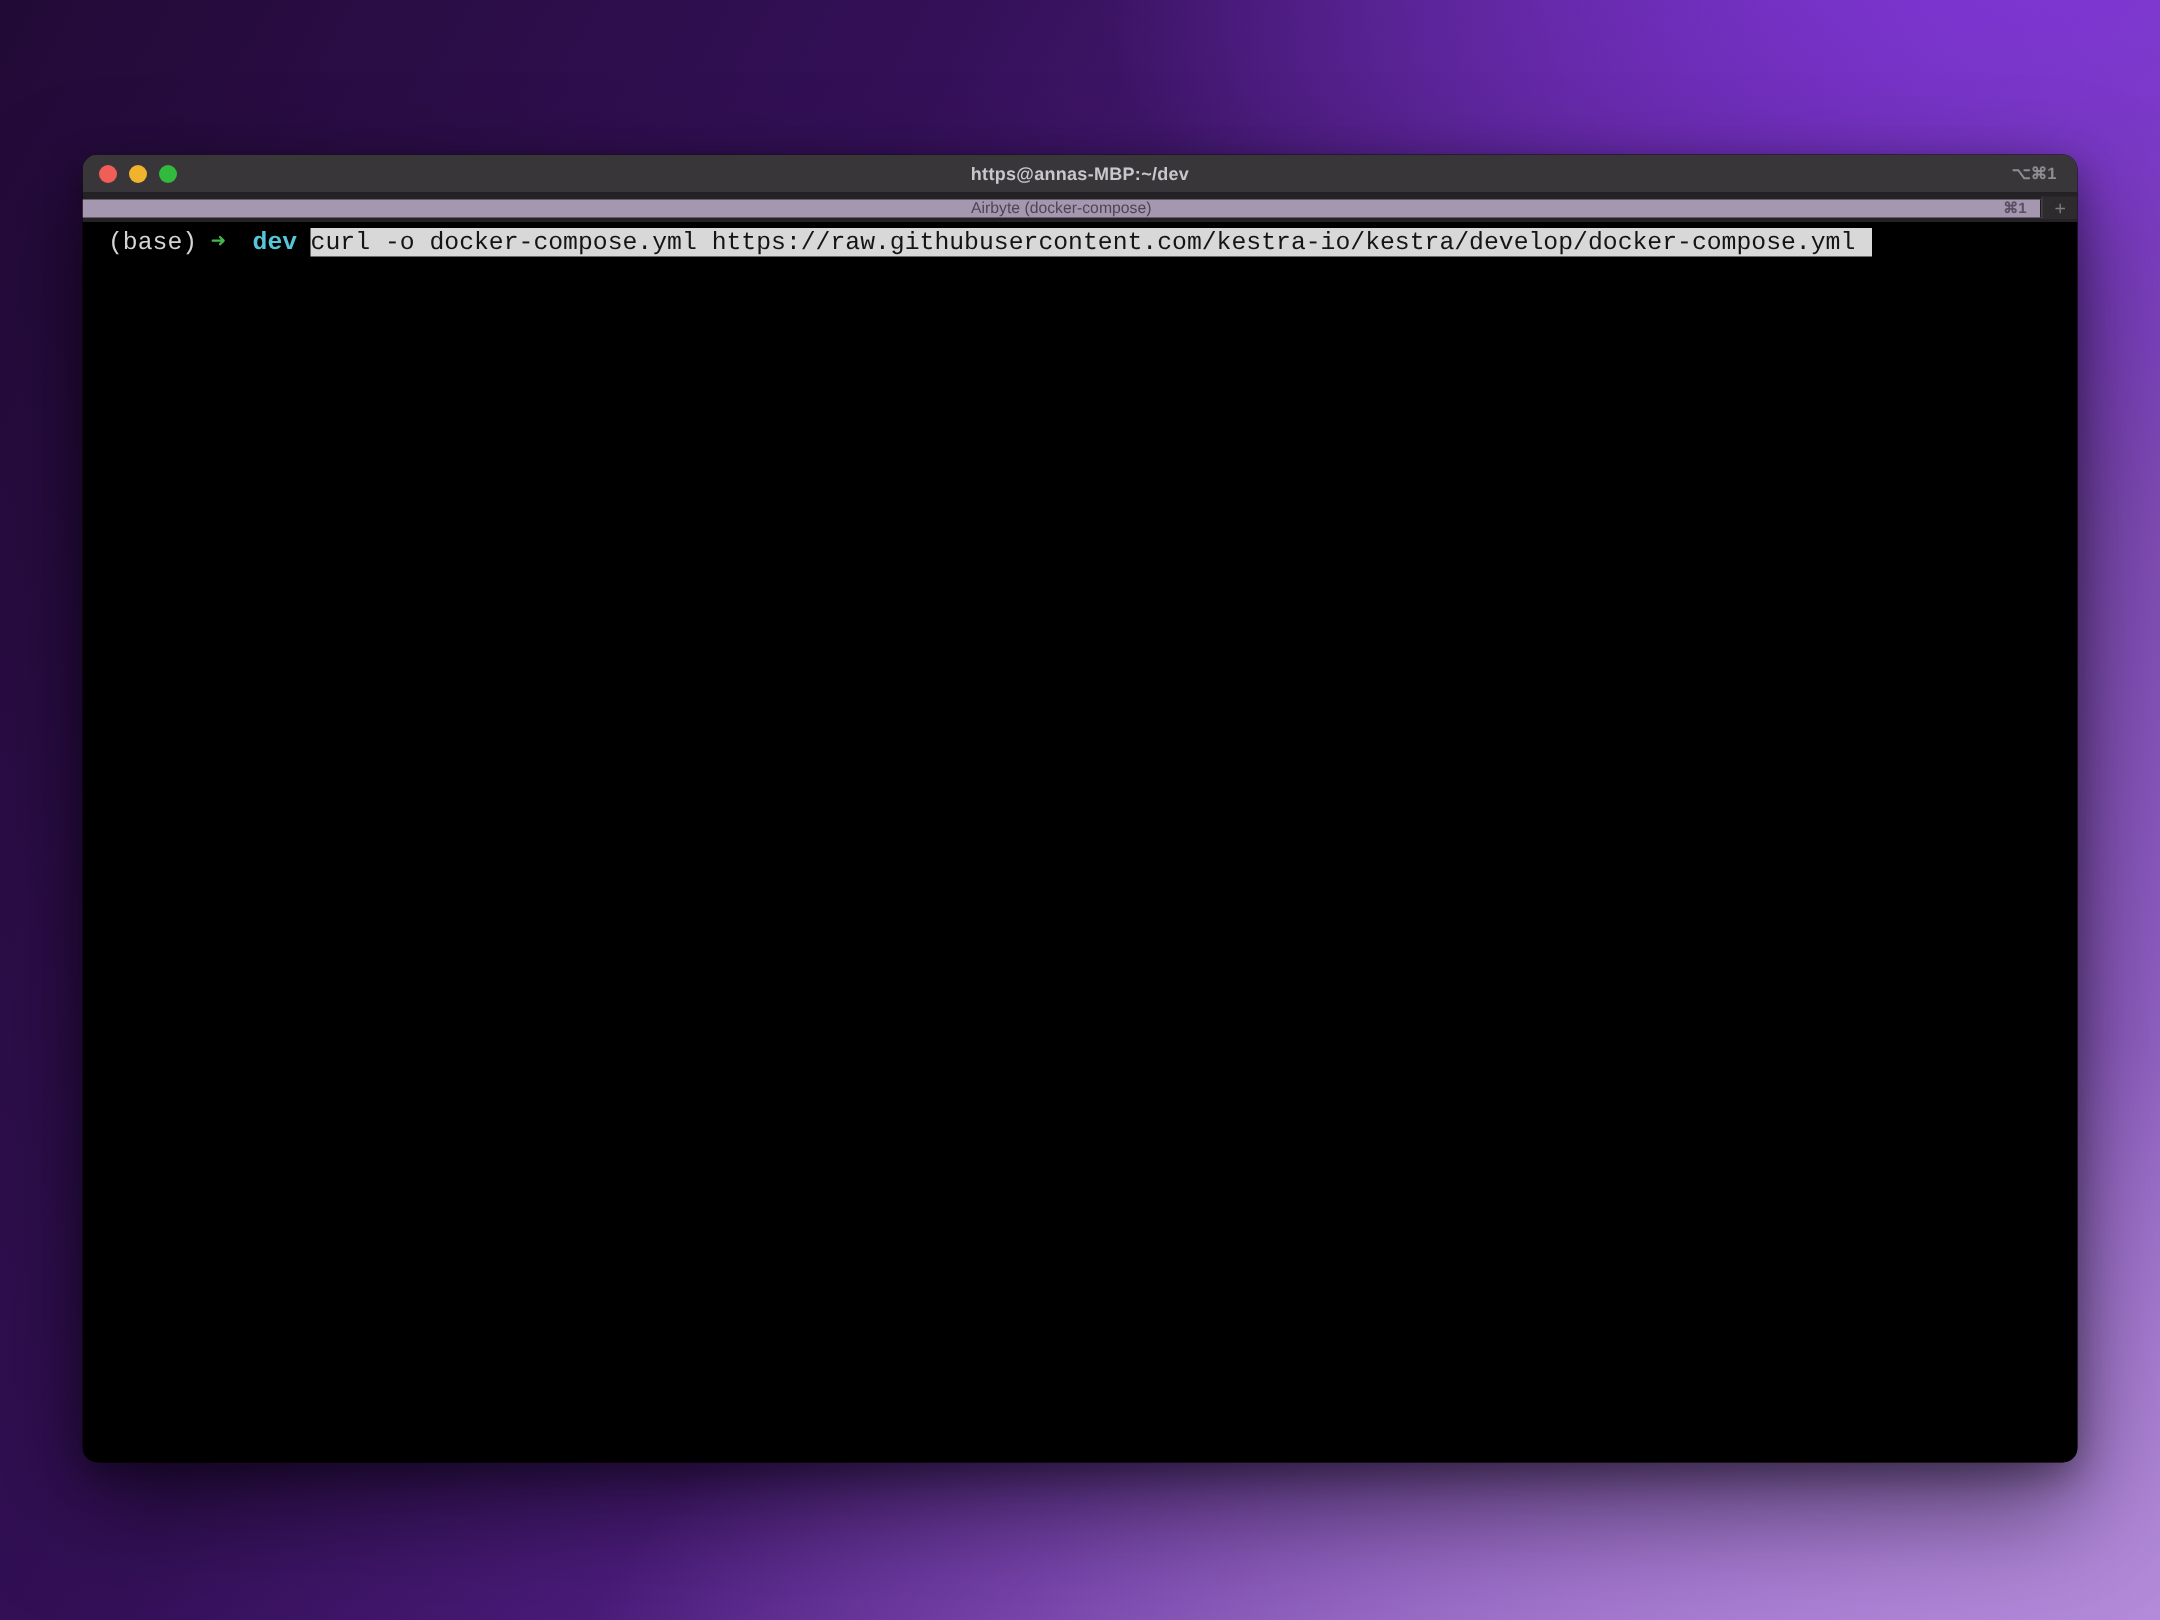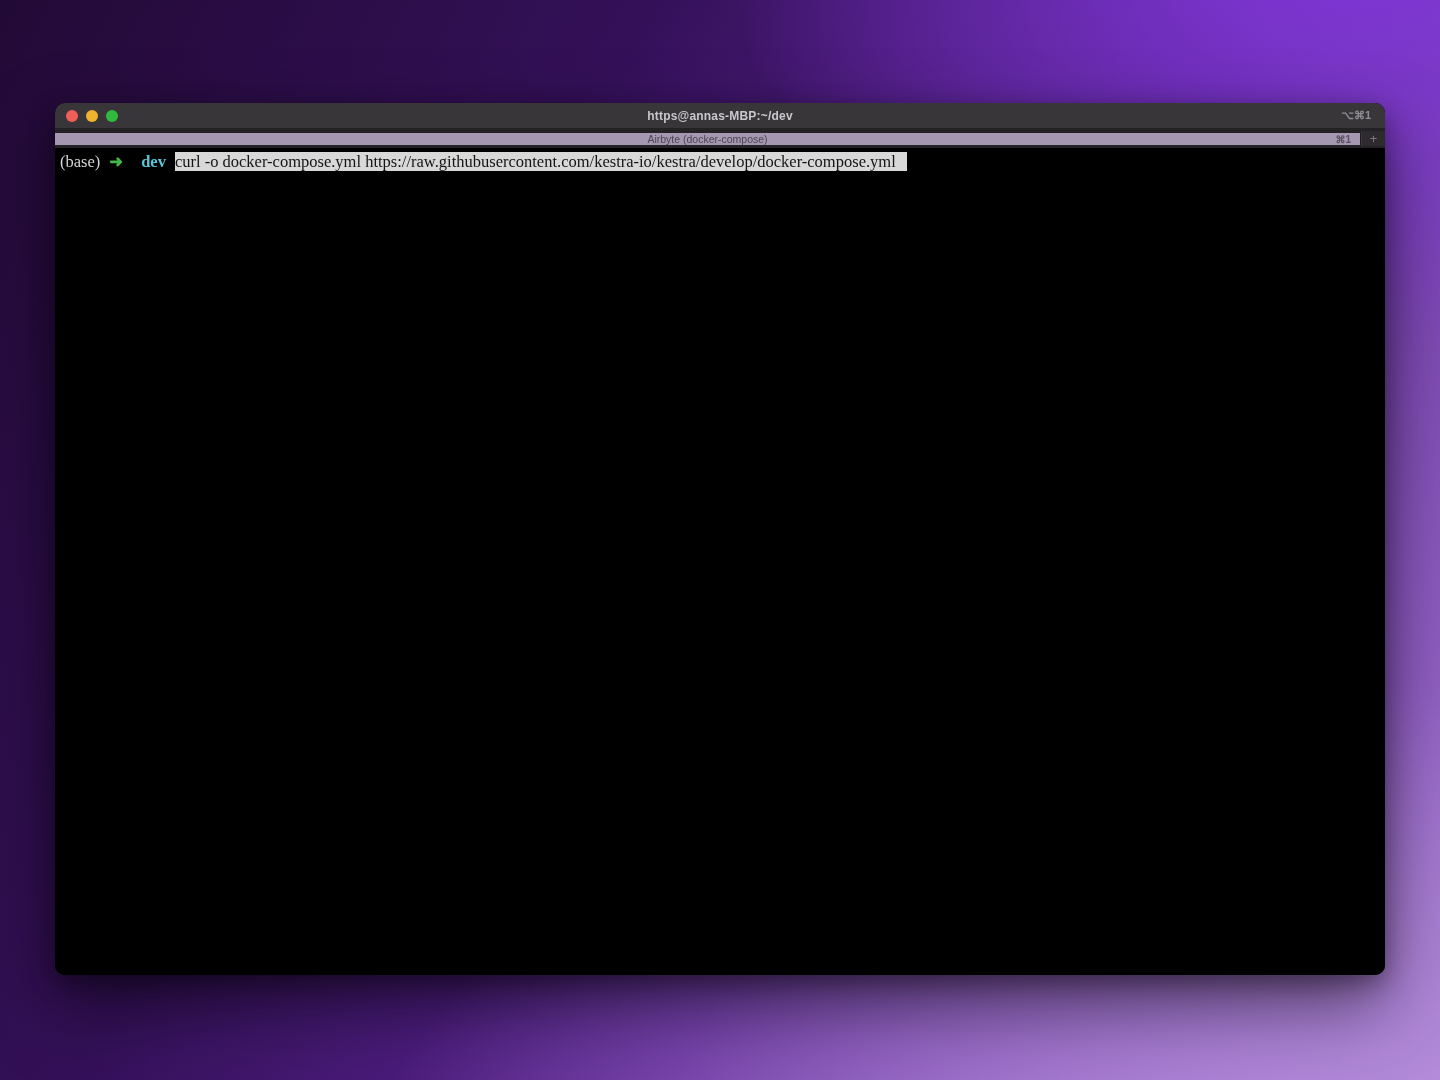--- a/index.html
+++ b/index.html
@@ -120,23 +120,24 @@
     color: #7e7a80;
     font-size: 13px;
     border-left: 1px solid #3a373b;
   }
 
   
   .terminal {
     flex: 1 1 auto;
     background: var(--terminal-bg);
     padding: 3px 5px;
-    font-family: Liberation Serif, serif;
+    font-family: Liberation Mono, monospace;
     font-size: 16.5px;
     line-height: 22px;
+    margin-left: 12px;
   }
   .prompt-line { white-space: pre; }
   .prompt-env   { color: var(--prompt-env-color); }
   .prompt-arrow { color: var(--prompt-arrow-color); font-weight: bold; margin-left: 9px; }
   .prompt-dir   { color: var(--prompt-dir-color); font-weight: bold; margin-left: 18px; }
   .prompt-cmd   {
     margin-left: 9px;
     background: var(--selection-bg);
     color: var(--selection-text);
     padding-right: 11px; 

